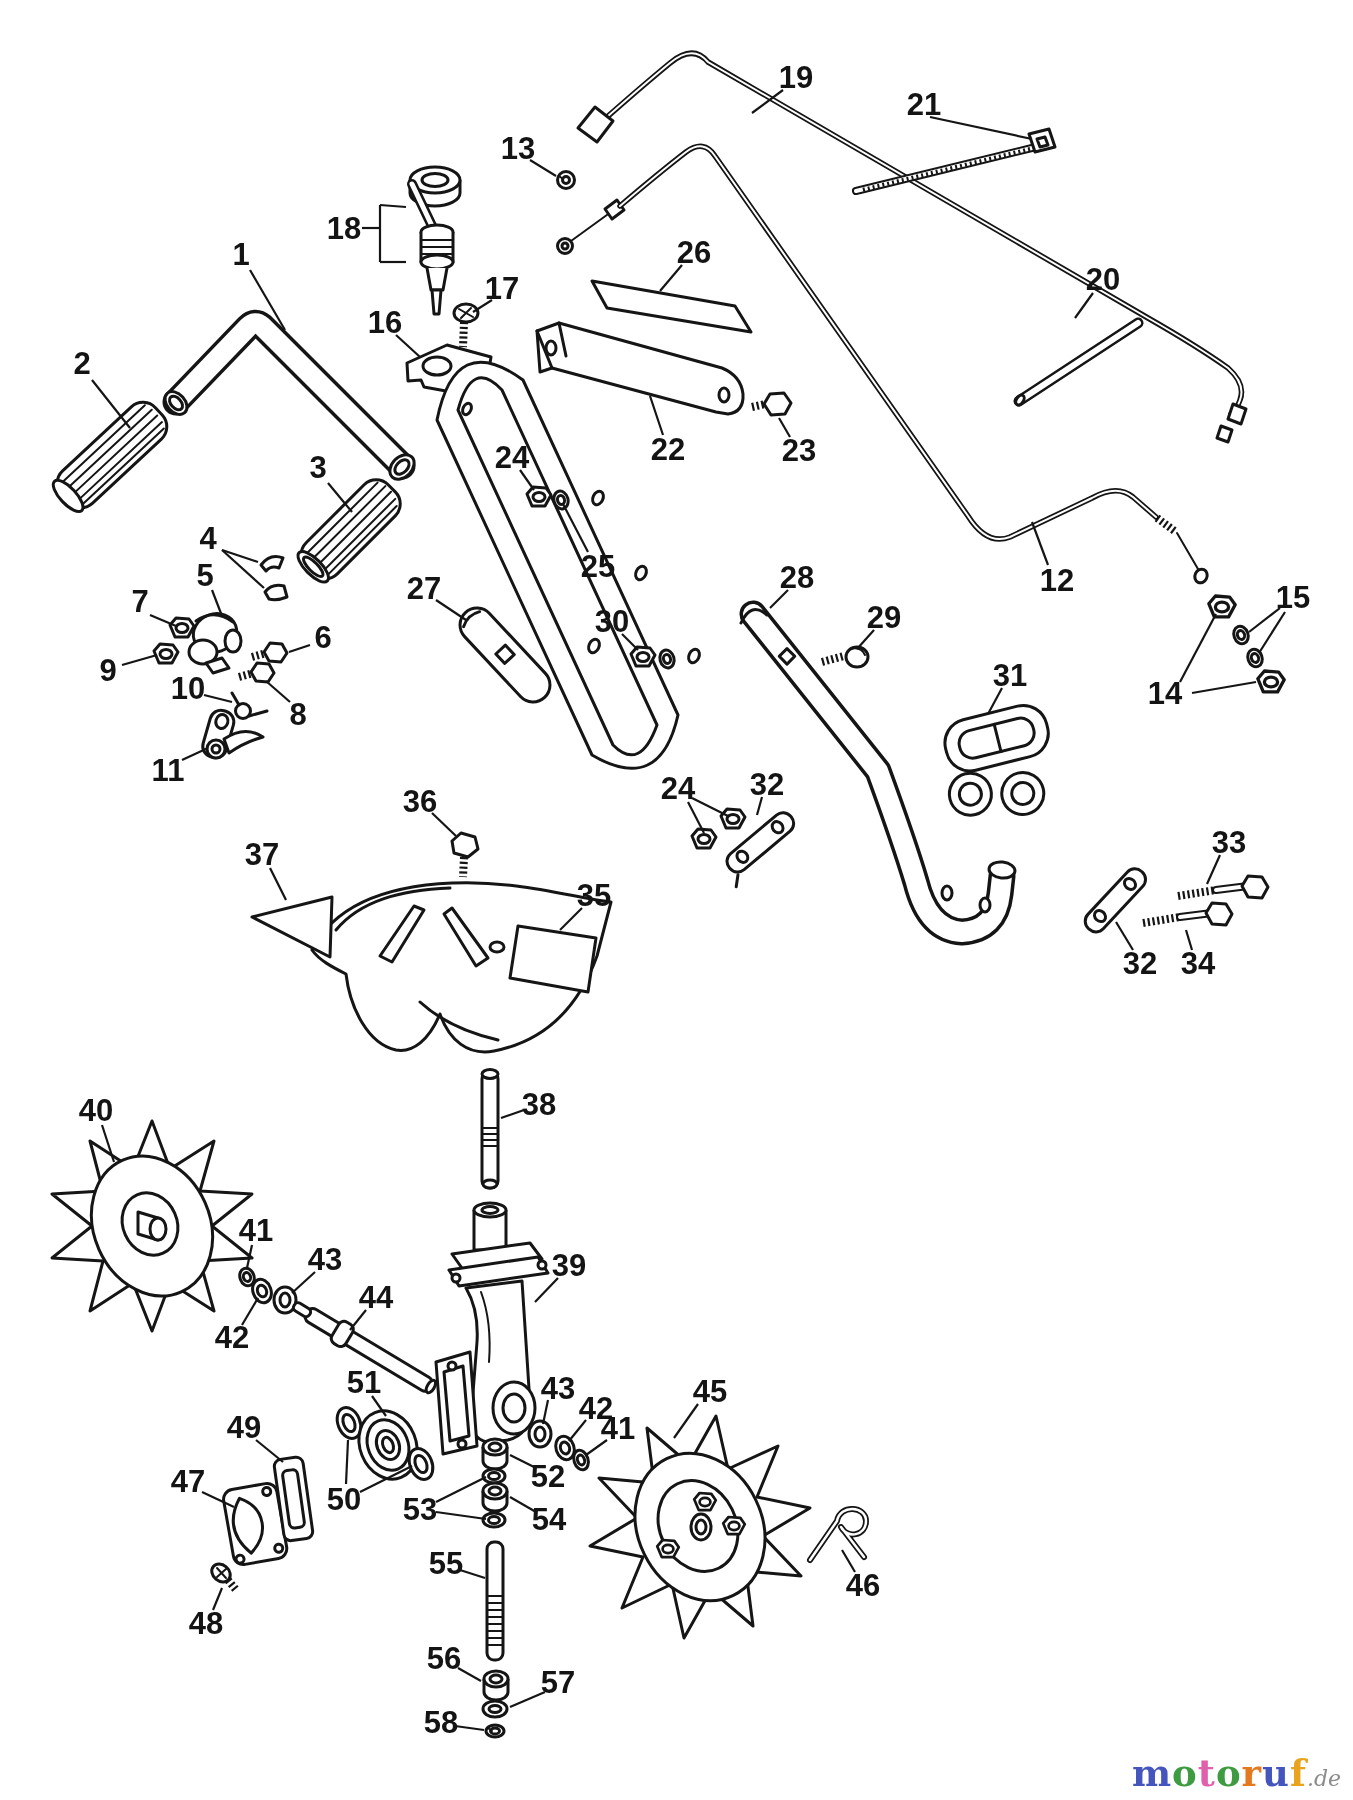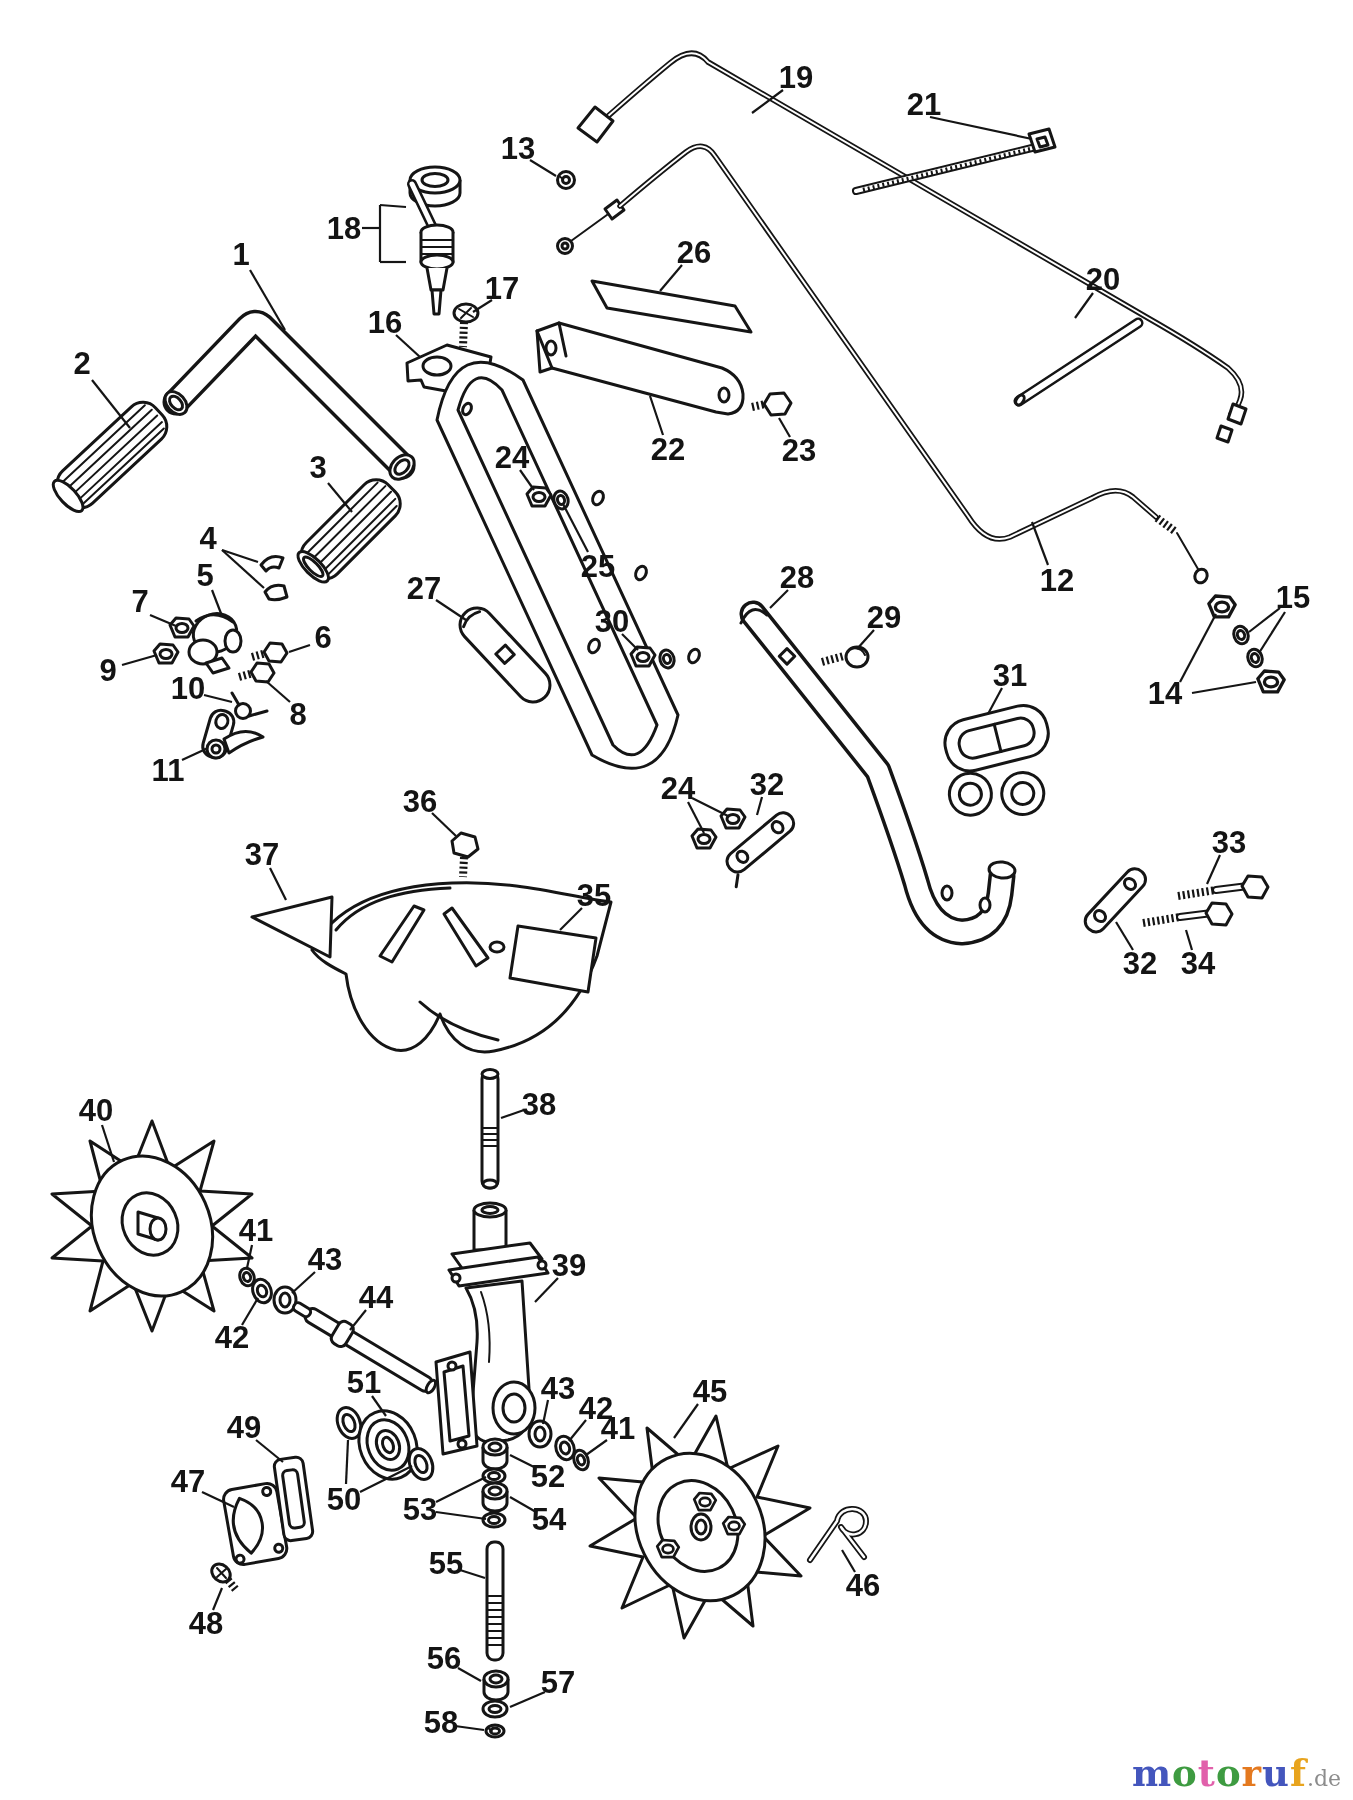--- a/index.html
+++ b/index.html
@@ -19,21 +19,21 @@
   .pinin{fill:none;stroke:#ffffff;stroke-width:2.5;stroke-linecap:round;stroke-linejoin:round;}
   .thr{fill:none;stroke:#151515;stroke-width:8;stroke-dasharray:2.2 2.6;}
   .leader{stroke:#151515;stroke-width:2.2;fill:none;}
   .num{font-family:"Liberation Sans",sans-serif;font-weight:700;font-size:31px;fill:#141414;
        text-anchor:middle;dominant-baseline:central;}
   .watermark{
     position:absolute;right:12px;bottom:8px;
     font-family:"DejaVu Serif", serif;font-size:37px;font-weight:700;letter-spacing:1px;
     line-height:1;user-select:none;
   }
-  .watermark .wm-suffix{font-size:22px;font-weight:400;letter-spacing:0;}
+  .watermark .wm-suffix{font-size:22px;font-weight:400;letter-spacing:0;font-style:italic;}
 </style>
 </head>
 <body>
 
 <svg width="1353" height="1800" viewBox="0 0 1353 1800">
   <defs>
     <g id="hex">
       <polygon points="-12,-3 -6,-10 7,-9 12,-2 6,9 -7,9" class="f"></polygon>
       <ellipse cx="0" cy="0" rx="6" ry="4.5" class="f"></ellipse>
     </g>

